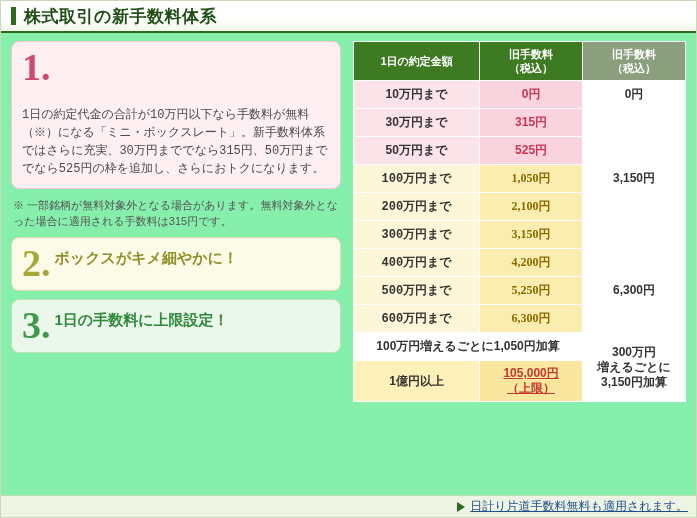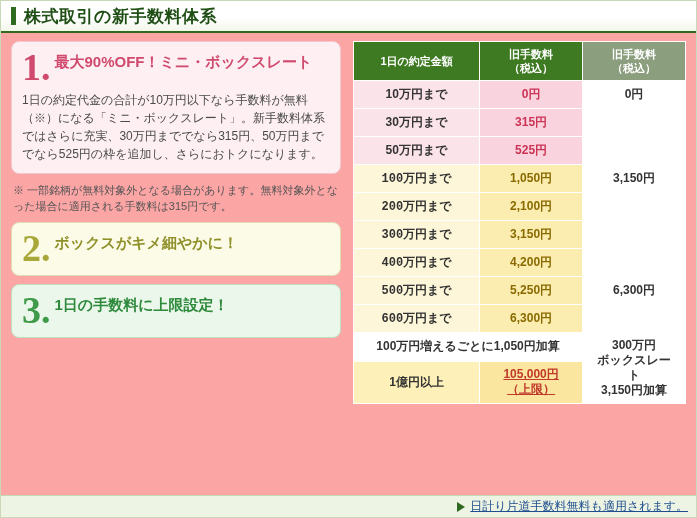--- a/index.html
+++ b/index.html
@@ -13,21 +13,21 @@
     font-family: "Liberation Sans", sans-serif;
     color: #333333;
     overflow: hidden;
   }
   .page {
     position: relative;
     width: 697px;
     height: 518px;
     box-sizing: border-box;
     border: 1px solid #c8d8b8;
-    background: #fca5a5;
+    background: #86efac;
   }
   
   .header {
     position: relative;
     height: 30px;
     background: linear-gradient(to bottom, #ffffff 0%, #ffffff 55%, #f3f7ea 100%);
     border-bottom: 2px solid #2e6b20;
     display: flex;
     align-items: center;
     padding-left: 10px;
@@ -95,24 +95,25 @@
   .head-text {
     font-size: 15px;
     font-weight: bold;
     padding-top: 3px;
     line-height: 18px;
   }
   .head-text.pink { color: #d04a6e; }
   .head-text.cream { color: #8f8f28; text-align: center; }
   .head-text.mint { color: #2f8a3c; text-align: center; }
   .panel p {
-    margin: 7px 0 0 0;
+    margin: 22px 0 0 0;
     font-size: 12px;
     line-height: 18px;
     color: #4a4a4a;
+    font-family: Liberation Mono, monospace;
   }
   .note {
     font-size: 11px;
     line-height: 16px;
     color: #555555;
     margin: 0 0 8px 2px;
   }
   
   table.fee {
     border-collapse: collapse;
@@ -136,21 +137,21 @@
   table.fee td {
     font-size: 12px;
     text-align: center;
     padding: 5px 14px;
     border: 1px solid #ffffff;
     font-weight: bold;
   }
   td.c1-pink { background: #fbe3ea; color: #333333; }
   td.c2-pink { background: #f9d4de; color: #cc3355; }
   td.c1-yellow { background: #fdf6d8; color: #333333; font-family: Liberation Mono, monospace; }
-  td.c2-yellow { background: #fbedb0; color: #8a6a00; }
+  td.c2-yellow { background: #fbedb0; color: #8a6a00; font-family: Liberation Serif, serif; }
   td.old-cell {
     background: #ffffff;
     color: #333333;
     border: 1px solid #b9c9ae;
     font-weight: normal;
     font-size: 12px;
     vertical-align: middle;
   }
   td.span-note {
     background: #ffffff;
@@ -222,21 +223,20 @@
     <div class="header-title">株式取引の新手数料体系</div>
   </div>
 
   <div class="content">
 
     <div class="left-col">
 
       <div class="panel pink">
         <div class="panel-head">
           <div class="num pink">1.</div>
-          <div class="head-text pink">最大90%OFF！ミニ・ボックスレート</div>
         </div>
         <p>1日の約定代金の合計が10万円以下なら手数料が無料（※）になる「ミニ・ボックスレート」。新手数料体系ではさらに充実、30万円まででなら315円、50万円まででなら525円の枠を追加し、さらにおトクになります。</p>
       </div>
 
       <div class="note">※ 一部銘柄が無料対象外となる場合があります。無料対象外となった場合に適用される手数料は315円です。</div>
 
       <div class="panel cream">
         <div class="panel-head">
           <div class="num cream">2.</div>
           <div class="head-text cream">ボックスがキメ細やかに！</div>
@@ -309,21 +309,21 @@
             <td class="c2-yellow">5,250円</td>
           </tr>
           <tr>
             <td class="c1-yellow">600万円まで</td>
             <td class="c2-yellow">6,300円</td>
           </tr>
           <tr>
             <td class="span-note" colspan="2">100万円増えるごとに1,050円加算</td>
             <td class="old-multi" rowspan="2">
               <span>300万円</span><br>
-              <span>ボックスレート</span><br>
+              <span>増えるごとに</span><br>
               <span>3,150円加算</span>
             </td>
           </tr>
           <tr>
             <td class="limit-left">1億円以上</td>
             <td class="limit-right">
               <span>105,000円</span><br>
               <span>（上限）</span>
             </td>
           </tr>

